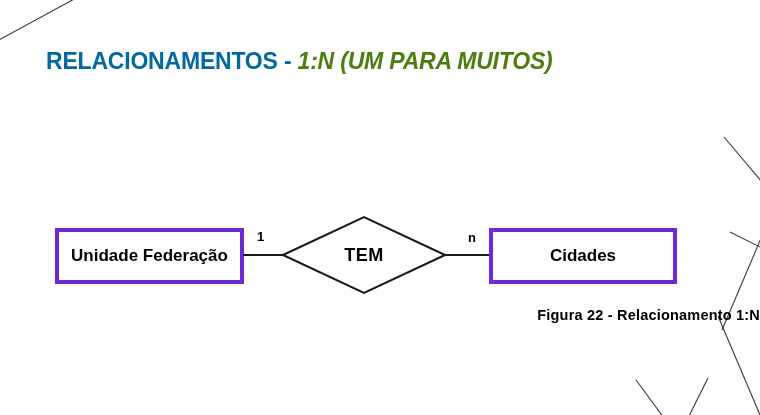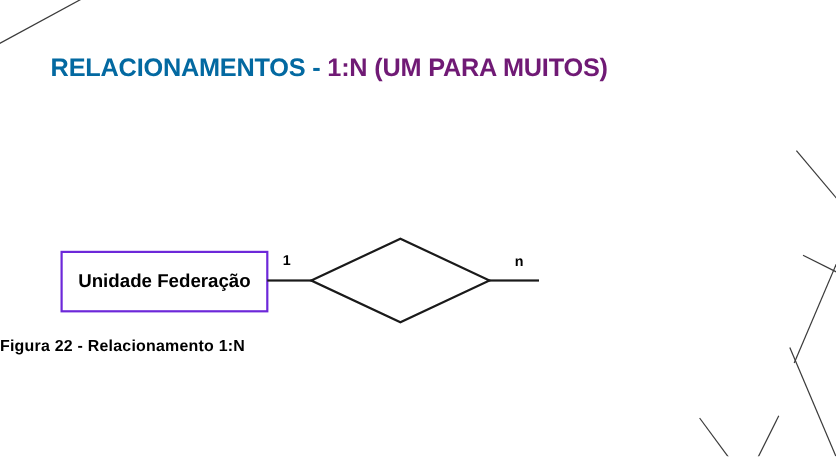--- a/index.html
+++ b/index.html
@@ -31,21 +31,21 @@
     position: absolute;
     left: 46px;
     top: 46px;
     font-size: 23px;
     font-weight: bold;
     letter-spacing: -0.2px;
     white-space: nowrap;
     line-height: 30px;
   }
   #title .t-black { color: #0369a1; }
-  #title .t-purple { color: #701a75; }
+  #title .t-purple { color: #4d7c0f; font-style: italic; }
 
   
   #body-text {
     position: absolute;
     left: 46px;
     top: 118px;
     width: 660px;
     font-size: 13.2px;
     line-height: 20px;
     color: #5a5a5a;
@@ -55,21 +55,21 @@
   
   #diagram {
     position: absolute;
     left: 0;
     top: 0;
     width: 760px;
     height: 415px;
   }
   .er-box {
     position: absolute;
-    border: 2px solid #6d28d9;
+    border: 4px solid #6d28d9;
     background: #ffffff;
     box-sizing: border-box;
     display: flex;
     align-items: center;
     justify-content: center;
   }
   .er-box-label {
     font-size: 17px;
     font-weight: bold;
     color: #000000;
@@ -115,21 +115,21 @@
     color: #000000;
   }
   #card-1 { left: 257px; top: 229px; }
   #card-n { left: 468px; top: 230px; }
 
   #figure-caption {
     position: absolute;
     left: 0;
     top: 307px;
     width: 760px;
-    text-align: left;
+    text-align: right;
     font-size: 14.5px;
     font-weight: bold;
     color: #000000;
     letter-spacing: 0.2px;
   }
 
   
   #page-number {
     position: absolute;
     left: 46px;
@@ -166,23 +166,27 @@
 
     <div class="er-box" id="entity-left">
       <span class="er-box-label">Unidade Federação</span>
     </div>
 
     <div class="er-line" id="link-left"></div>
 
     <svg id="diamond-svg" viewBox="0 0 166 82" preserveAspectRatio="none">
       <polygon points="2,41 83,3 164,41 83,79" fill="#ffffff" stroke="#1a1a1a" stroke-width="2"></polygon>
     </svg>
+    <div id="diamond-label">TEM</div>
 
     <div class="er-line" id="link-right"></div>
 
+    <div class="er-box" id="entity-right">
+      <span class="er-box-label">Cidades</span>
+    </div>
 
     <div class="cardinality" id="card-1">1</div>
     <div class="cardinality" id="card-n">n</div>
 
     <div id="figure-caption">Figura 22 - Relacionamento 1:N</div>
   </div>
 
   <div id="page-number">126</div>
 
 </div>

